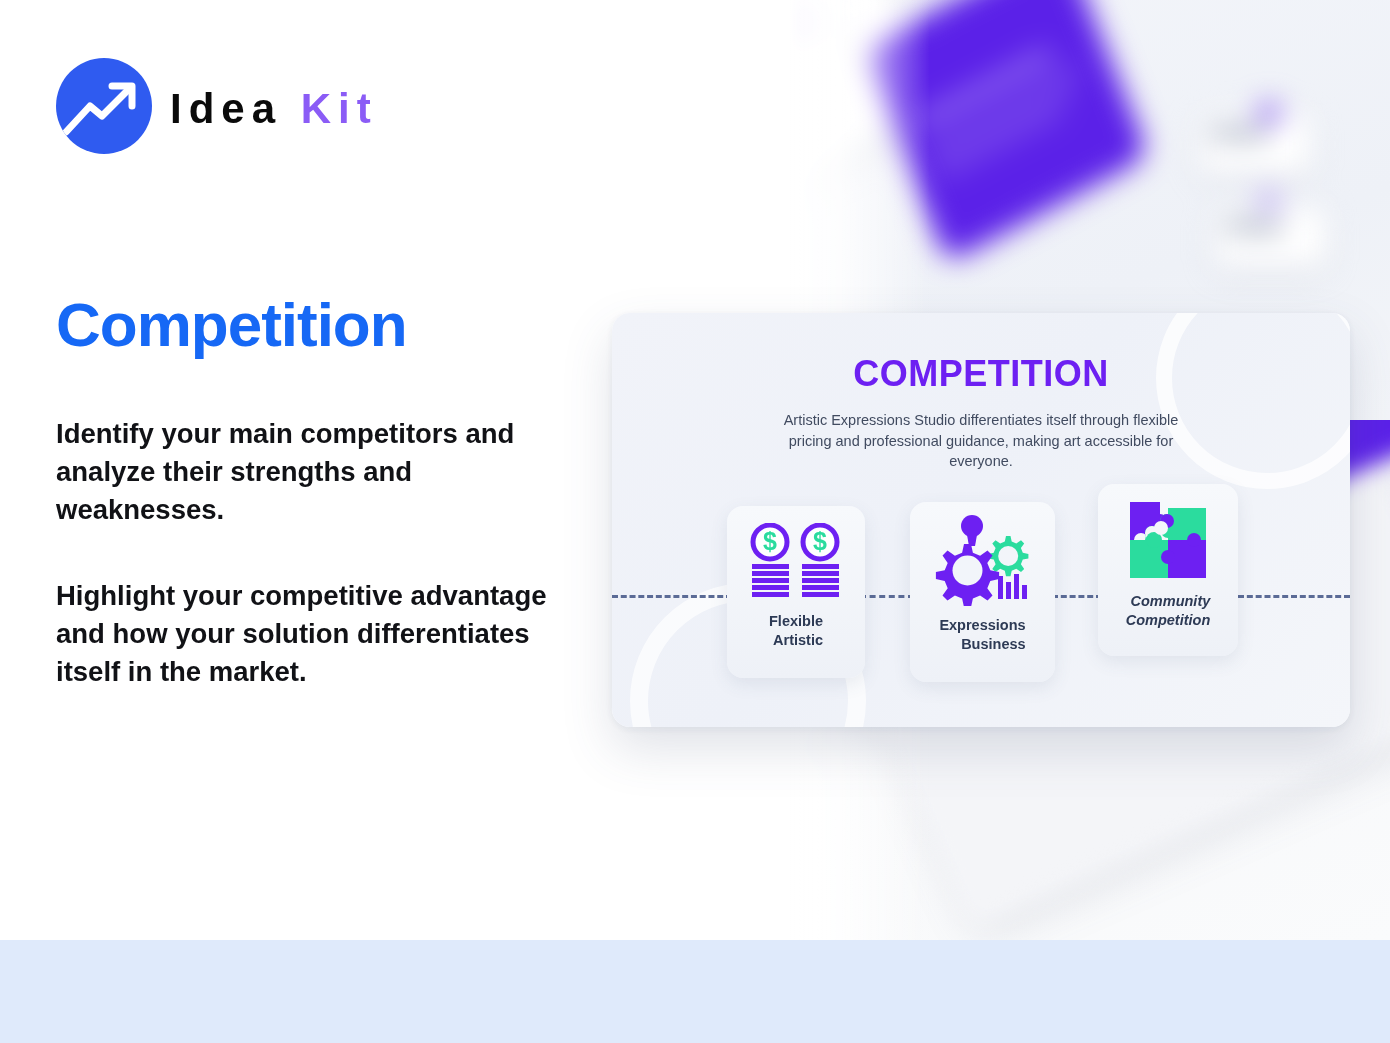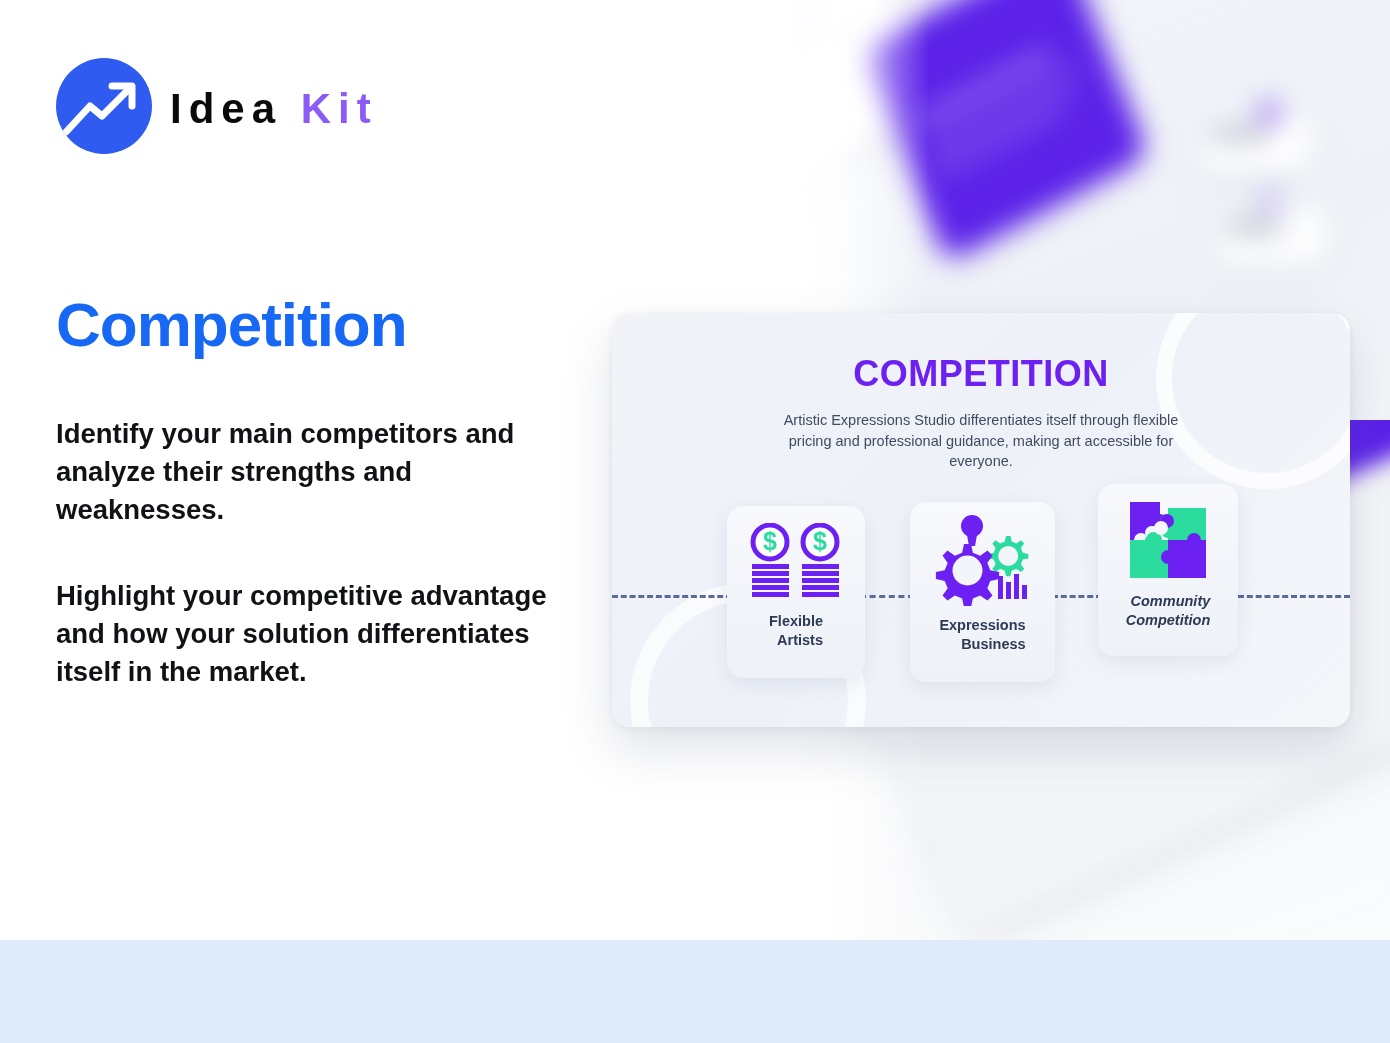--- a/index.html
+++ b/index.html
@@ -231,21 +231,21 @@
         <rect x="58" y="41" width="37" height="5" fill="#6d20f2"></rect>
         <rect x="58" y="48" width="37" height="5" fill="#6d20f2"></rect>
         <rect x="58" y="55" width="37" height="5" fill="#6d20f2"></rect>
         <rect x="58" y="62" width="37" height="5" fill="#6d20f2"></rect>
         <rect x="58" y="69" width="37" height="5" fill="#6d20f2"></rect>
       </g>
     </svg>
   </div>
   <div class="feat-label">
     <span>Flexible</span><br>
-    <span>Artists</span>
+    <span>Artistic</span>
   </div>
 </div>
 
 <div class="feat feat-2">
   <div class="feat-icon">
     <svg width="110" height="92" viewBox="0 0 110 92">
 
       <circle cx="44" cy="12" r="11" fill="#6d20f2"></circle>
       <path d="M39 21 L49 21 L47 32 L41 32 Z" fill="#6d20f2"></path>
 

